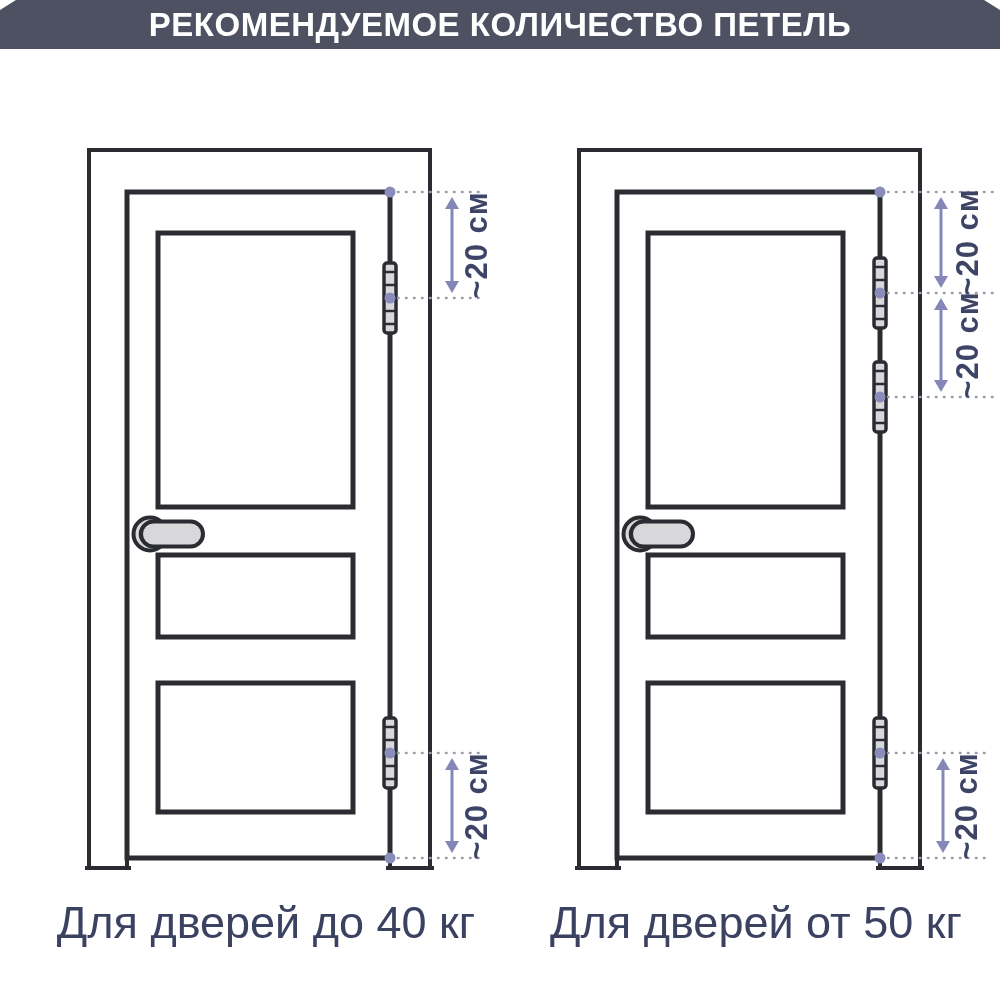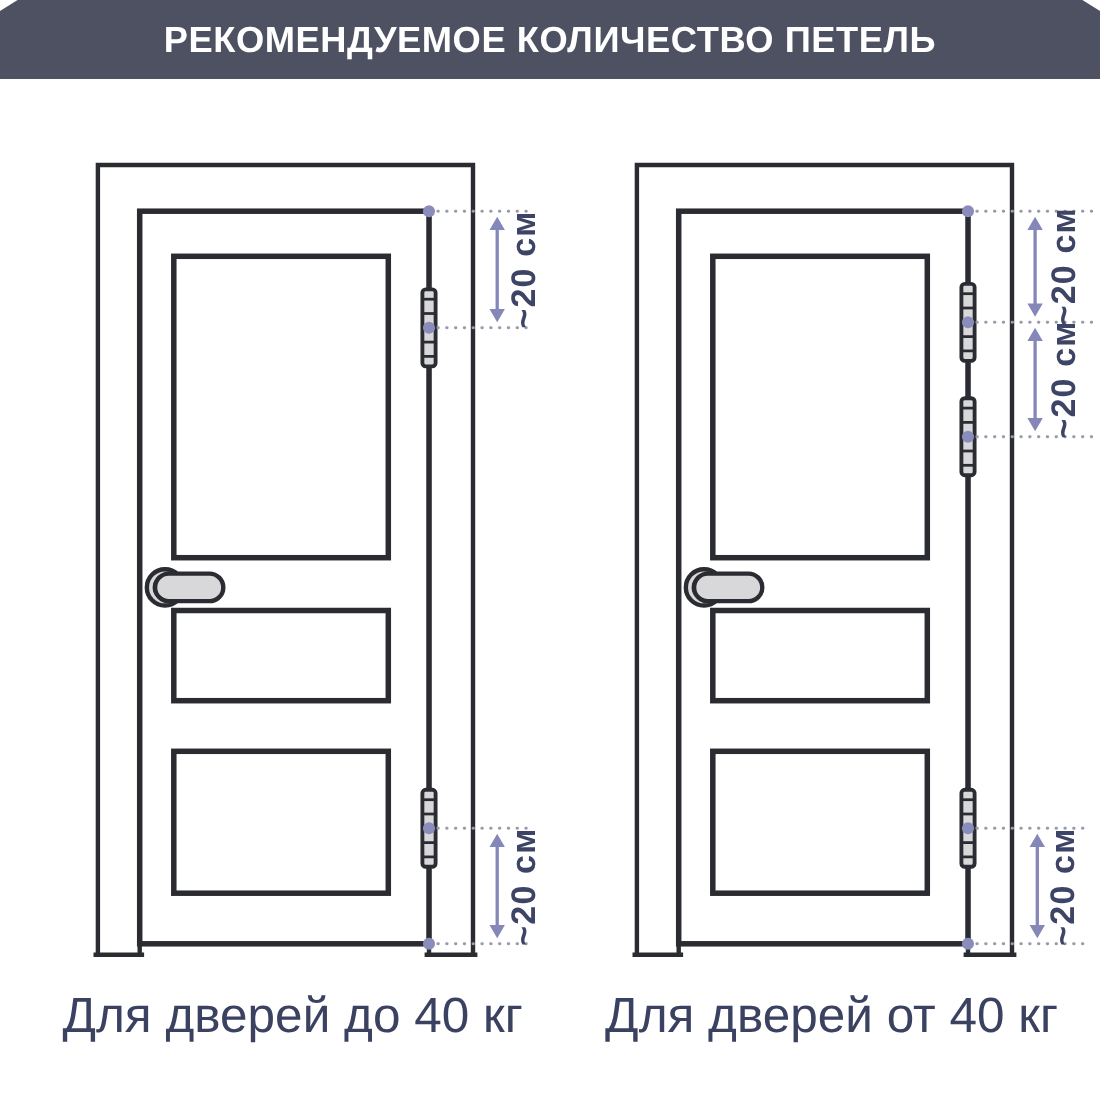--- a/index.html
+++ b/index.html
@@ -2,21 +2,21 @@
 <html style="--headerbg: #4d5161; --headertxt: #ffffff; --line: #2b2c31; --metal: #d8d8db; --accent: #8487b8; --dot: #8a8dbb; --leader: #9a9ba8; --labeltxt: #3e4466; --captiontxt: #3b4160;"><head>
 <meta charset="utf-8">
 <style>
   html,body{margin:0;padding:0;}
   body{
     width:1000px;height:1000px;position:relative;overflow:hidden;
     background:#ffffff;
     font-family:"Liberation Sans", sans-serif;
   }
   .header{
-    position:absolute;left:0;top:0;width:1000px;height:72px;
+    position:absolute;left:0;top:0;width:1000px;height:49px;
     background:var(--headerbg);
     clip-path:polygon(16px 0, calc(100% - 16px) 0, 100% 10px, 100% 100%, 0 100%, 0 10px);
     display:flex;align-items:center;justify-content:center;
   }
   .header-title{
     color:var(--headertxt);
     font-size:33px;font-weight:700;letter-spacing:0.5px;
     white-space:nowrap;
   }
   svg.diagram{position:absolute;left:0;top:0;width:1000px;height:1000px;}
@@ -138,13 +138,13 @@
       <circle class="dim-dot" cx="880" cy="858" r="5.5"></circle>
       <line class="arrow-shaft" x1="943" y1="767" x2="943" y2="844"></line>
       <polygon class="arrow-head" points="943,758 936,770 950,770"></polygon>
       <polygon class="arrow-head" points="943,853 936,841 950,841"></polygon>
       <text class="dim-text" transform="rotate(-90 966 806)" x="966" y="806" text-anchor="middle" dominant-baseline="central">~20 см</text>
     </g>
   </g>
 </svg>
 
 <div class="caption caption-left">Для дверей до 40 кг</div>
-<div class="caption caption-right">Для дверей от 40 кг</div>
+<div class="caption caption-right">Для дверей от 50 кг</div>
 
 </body></html>

